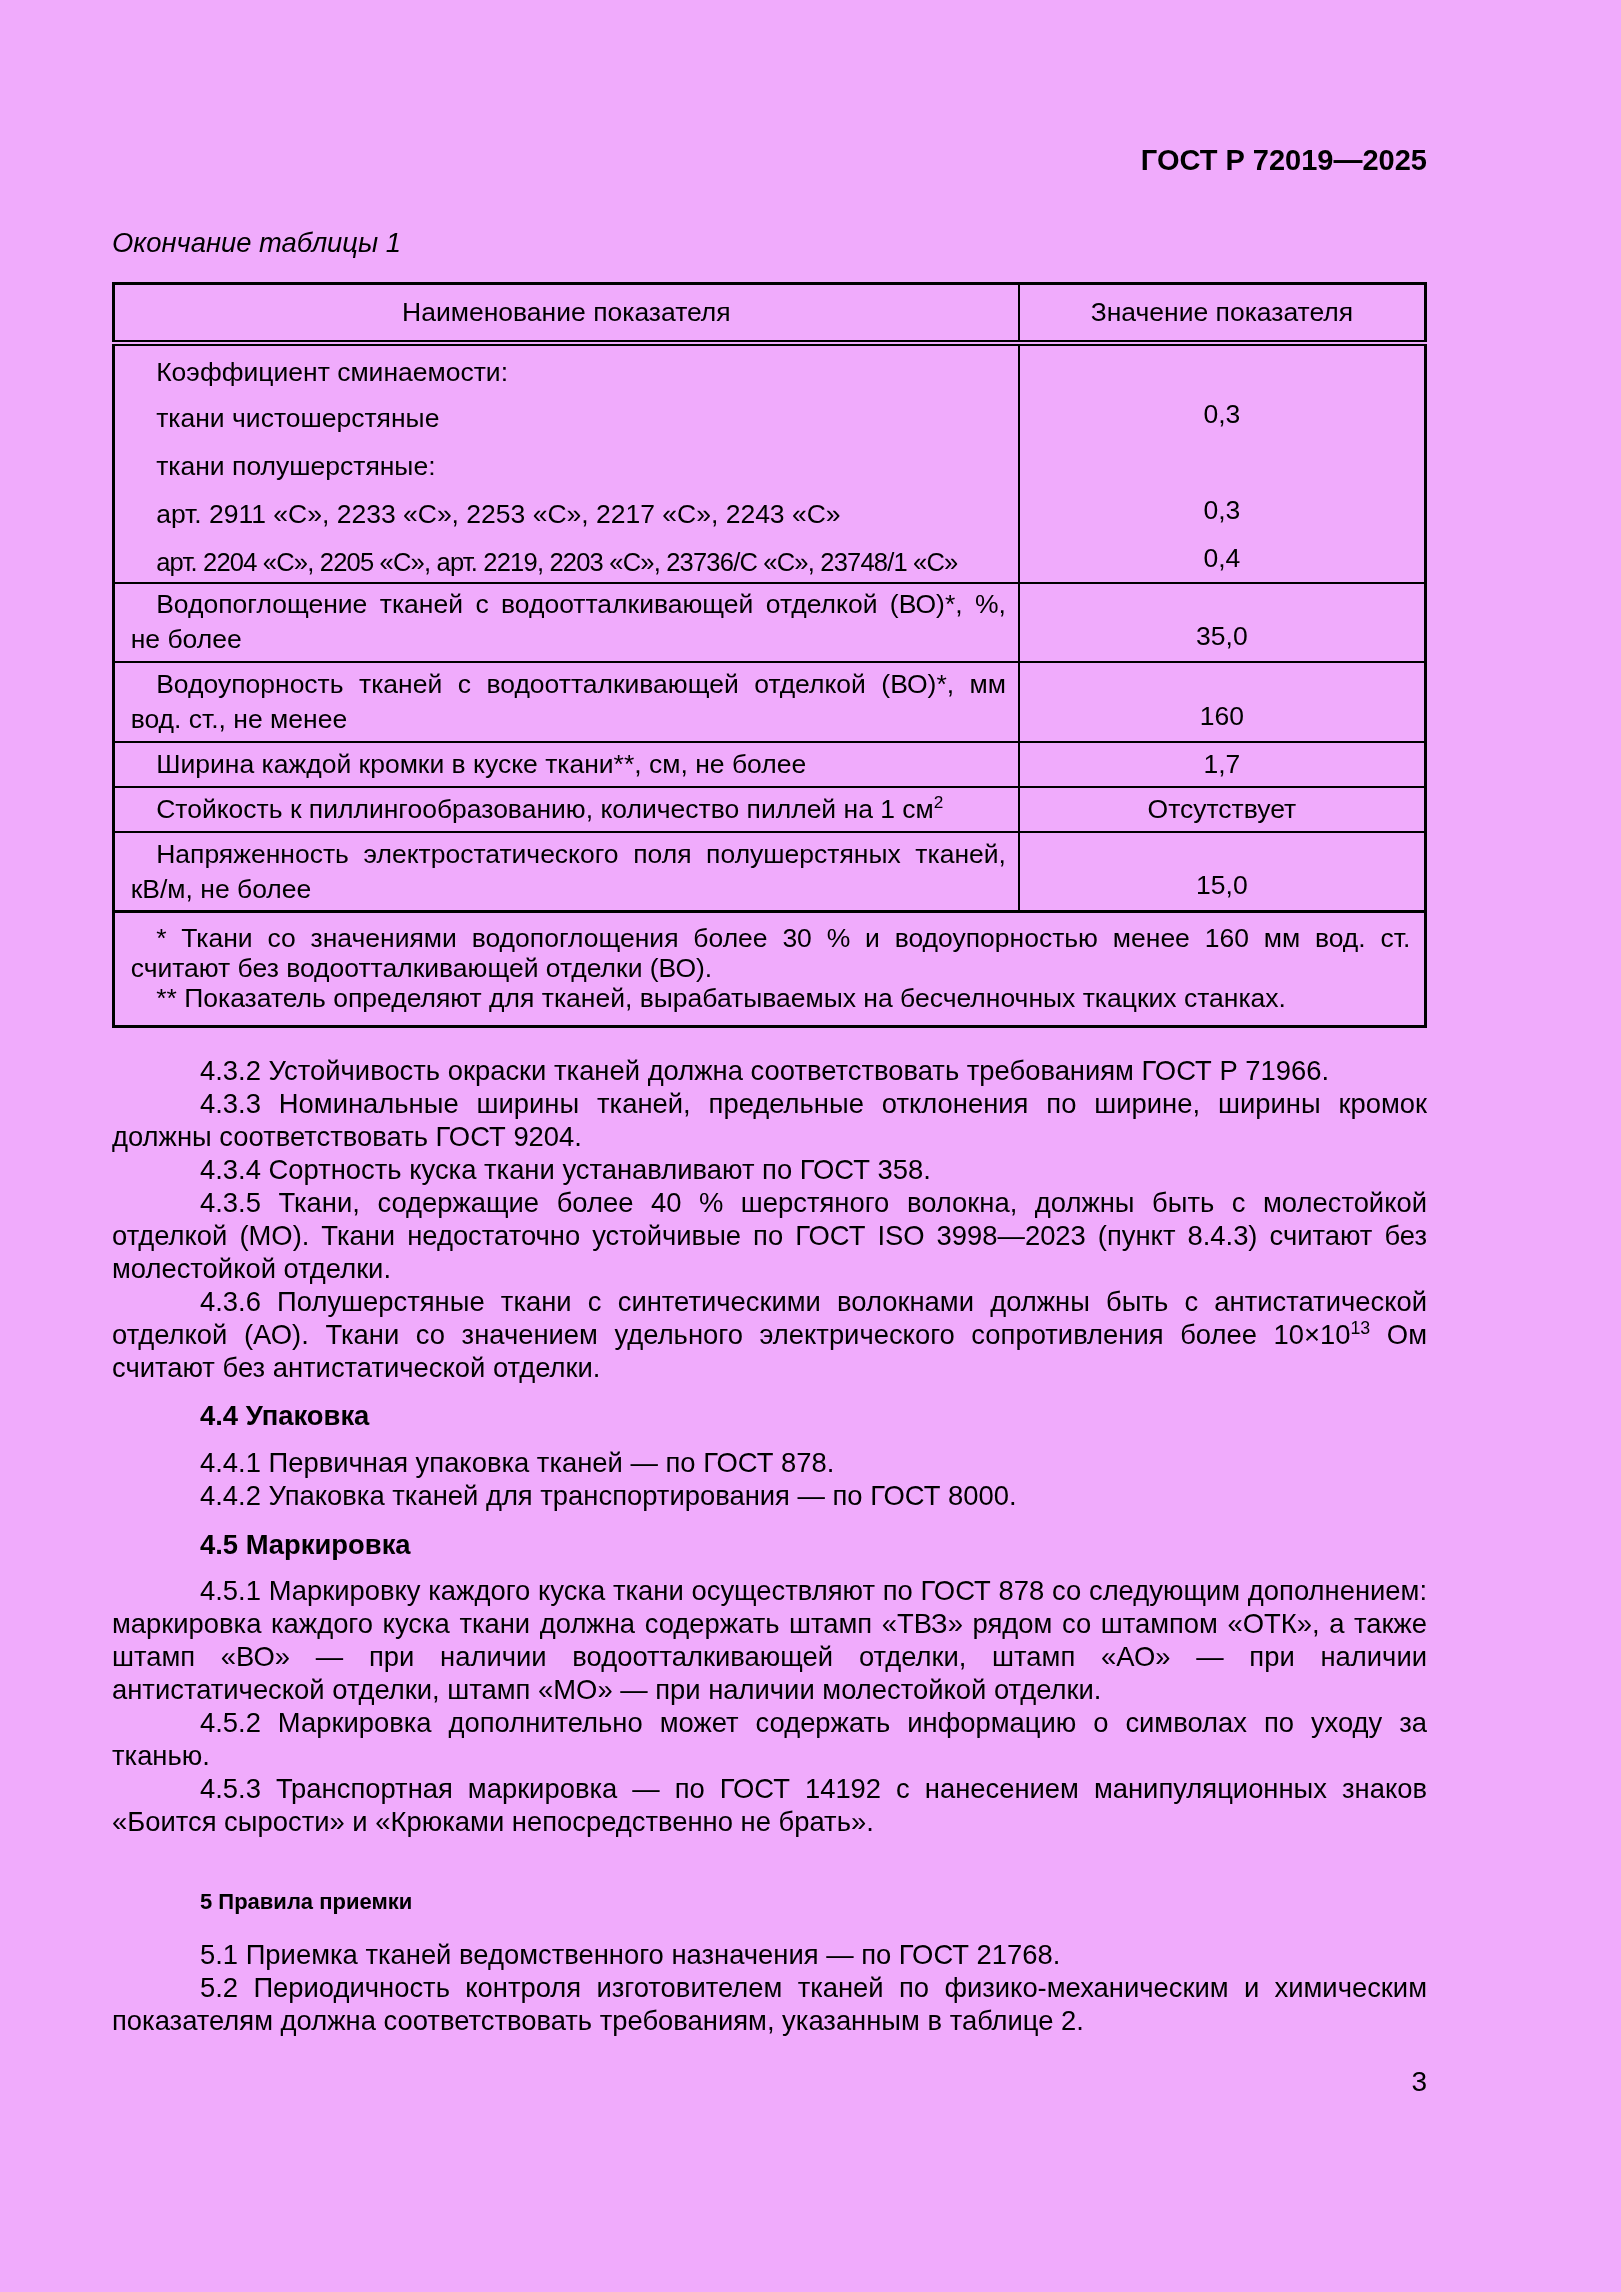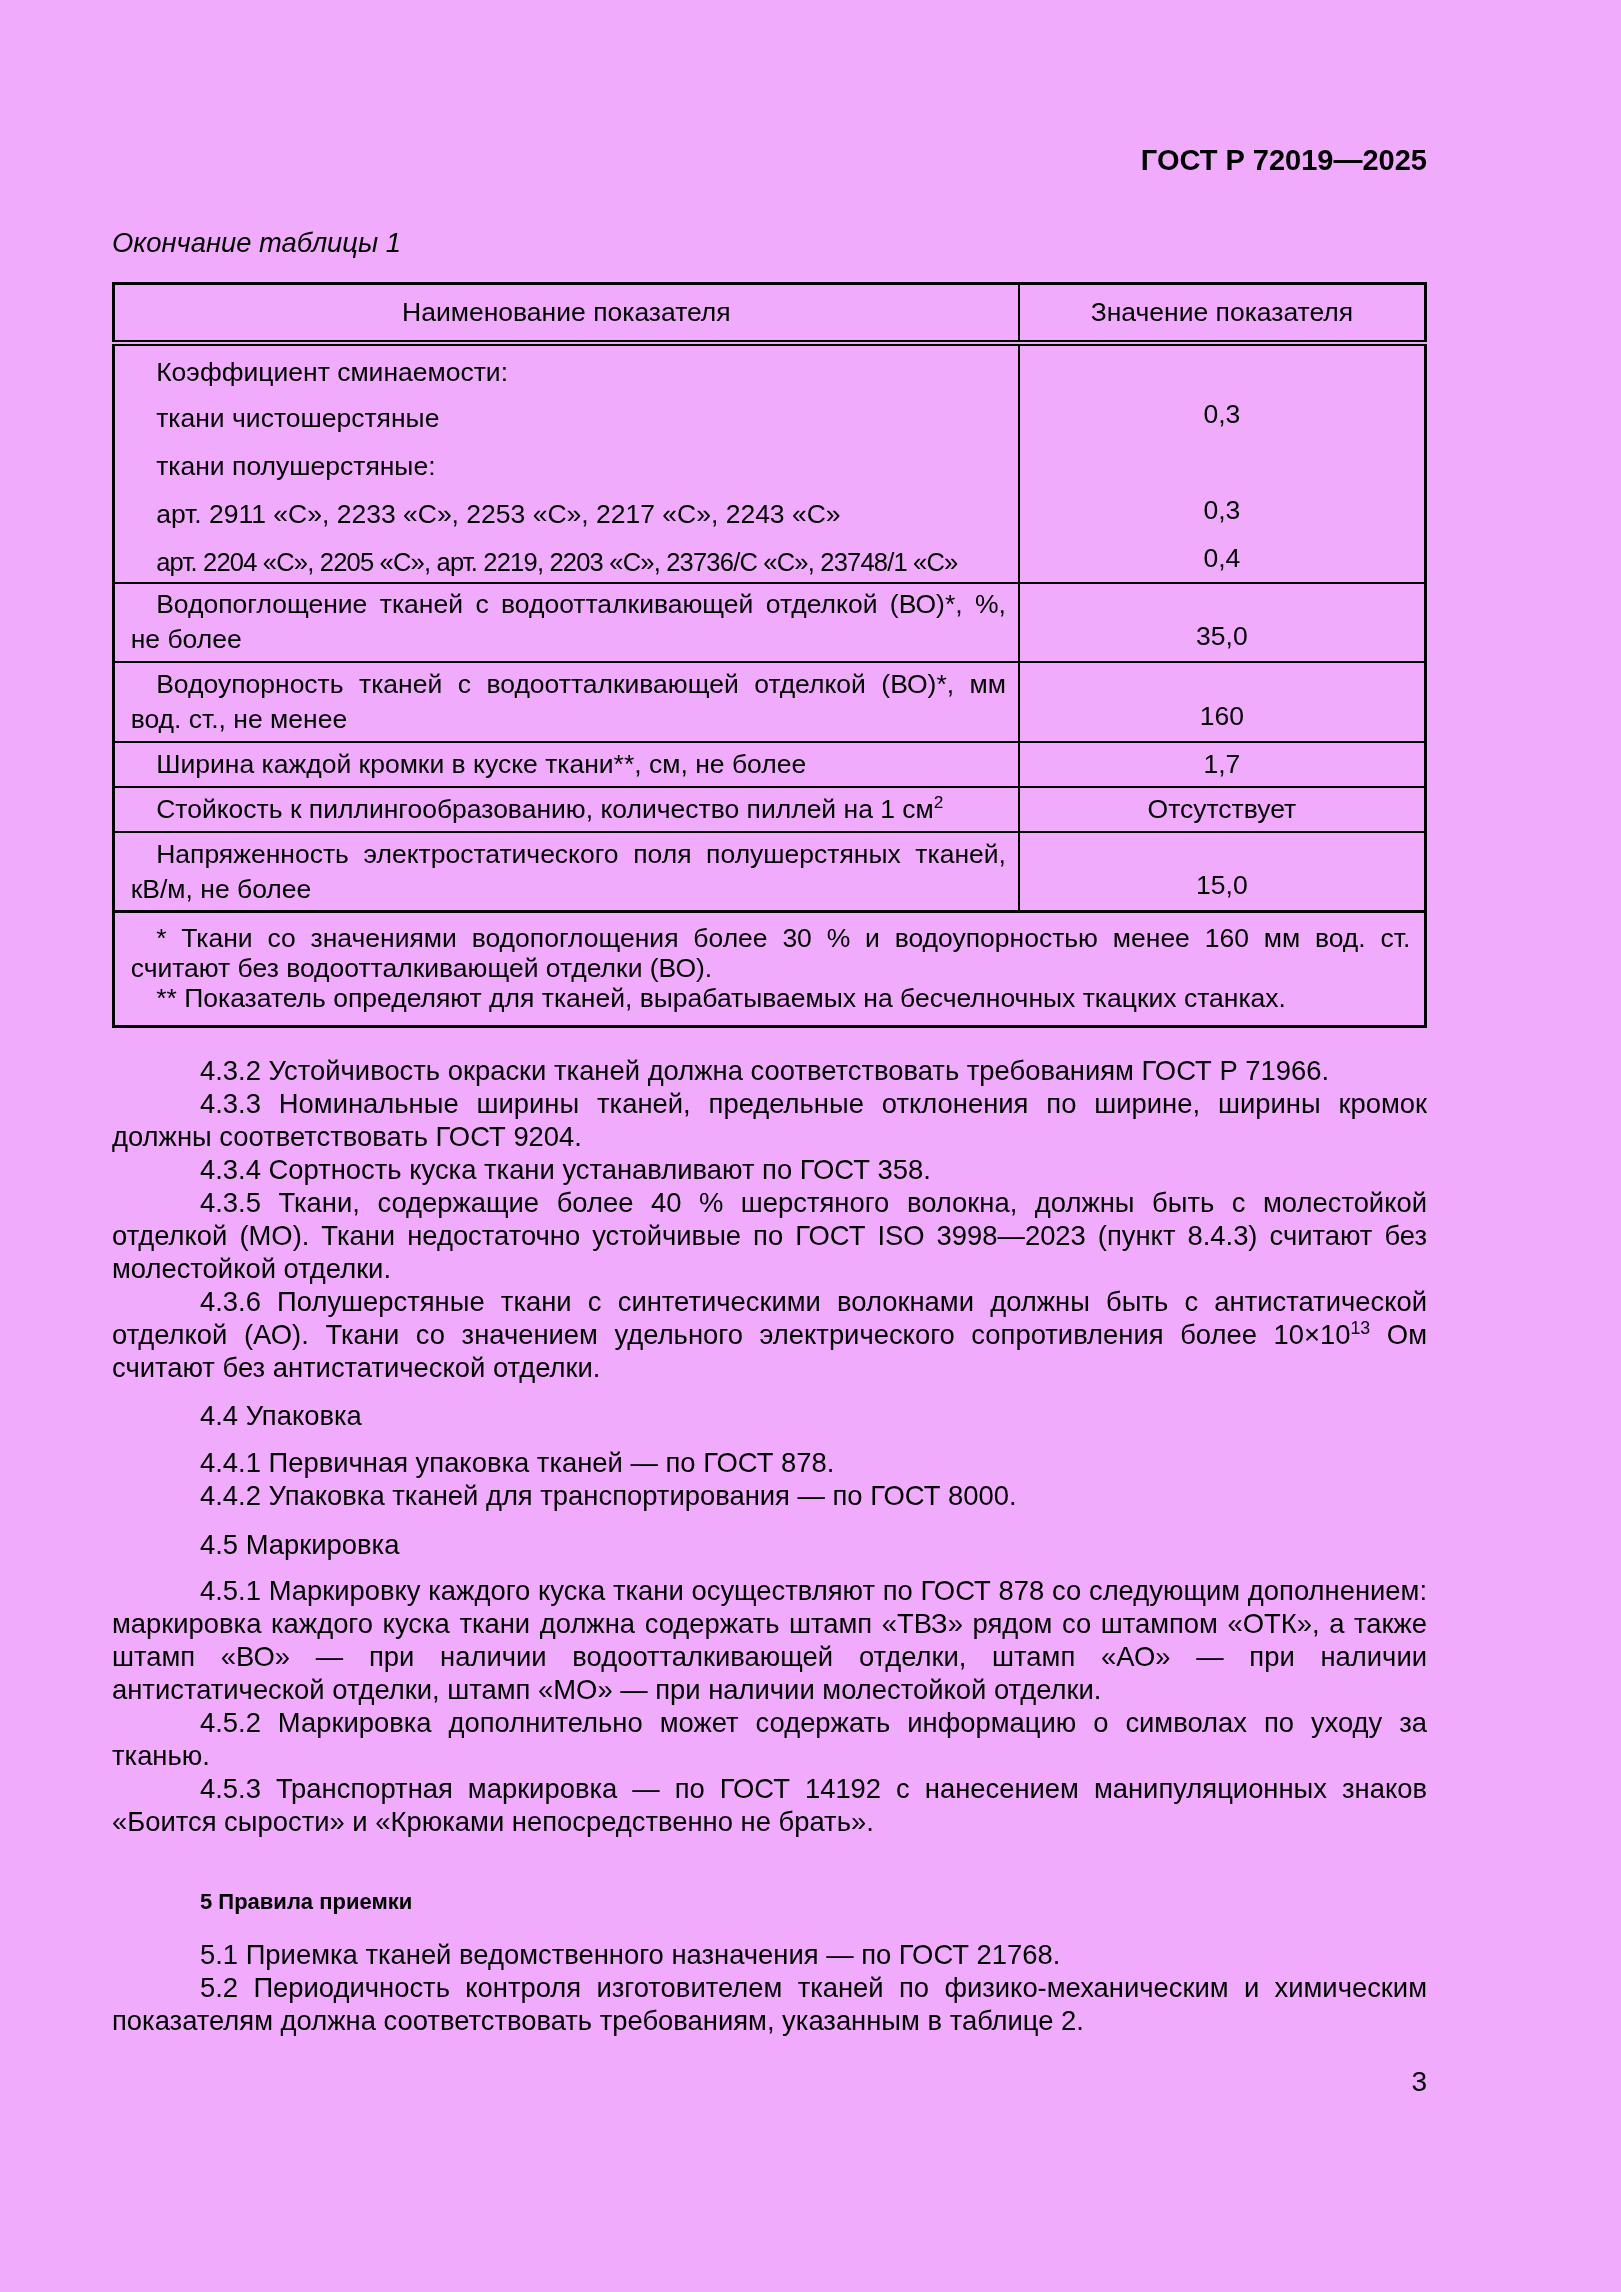--- a/index.html
+++ b/index.html
@@ -82,21 +82,21 @@
     margin: 0;
     font-size: 27.4px;
     line-height: 33px;
     text-align: justify;
     text-indent: 88px;
   }
   .body-text h3 {
     margin: 15.7px 0 13.7px 0;
     font-size: 27.4px;
     line-height: 33px;
-    font-weight: 400;
+    font-weight: 700;
     text-indent: 88px;
   }
   .body-text h2 {
     margin: 41px 0 13.7px 0;
     font-size: 22px;
     line-height: 45px;
     font-weight: 700;
     text-indent: 88px;
   }
   sup { font-size: 0.65em; line-height: 0; vertical-align: super; }

